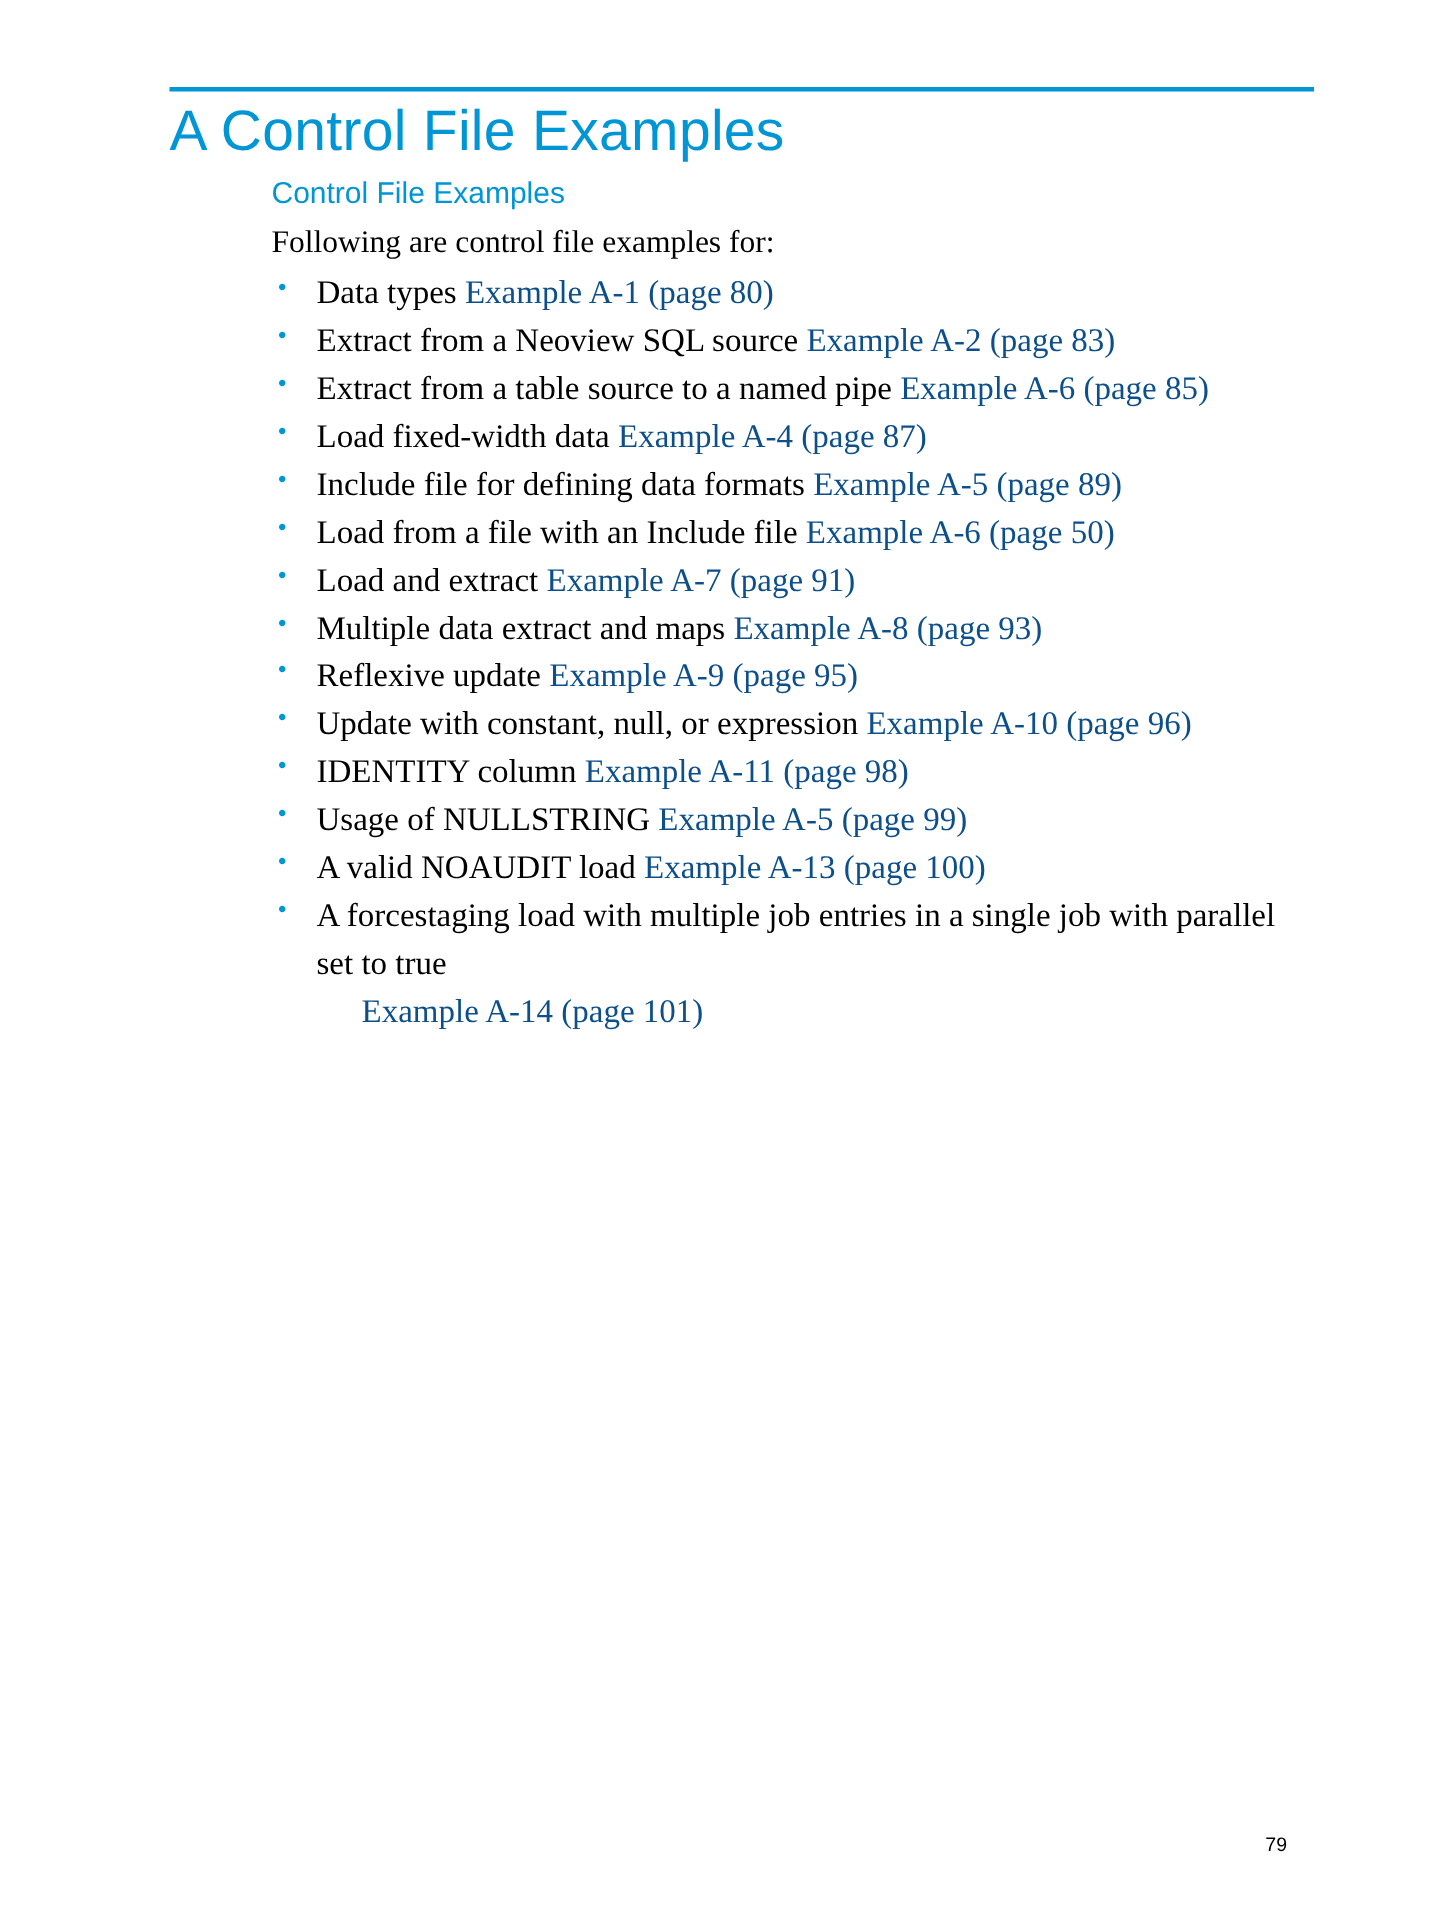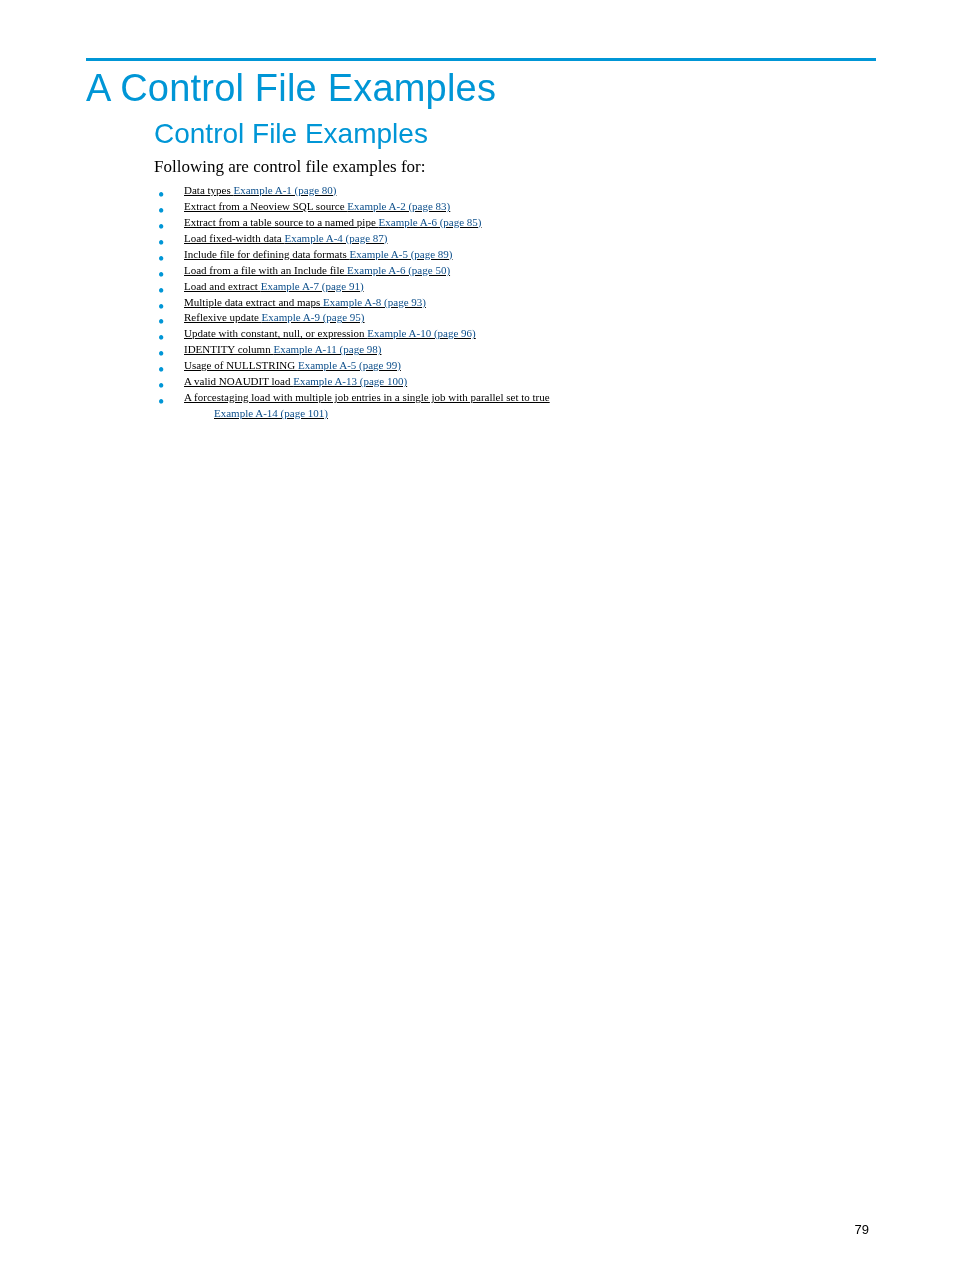--- a/index.html
+++ b/index.html
@@ -9,77 +9,76 @@
     width: 954px;
   }
   .page {
     width: 954px;
     height: 1271px;
     position: relative;
     background: #ffffff;
     font-family: "Palatino Linotype", "Book Antiqua", Palatino, Georgia, serif;
     color: #000000;
     box-sizing: border-box;
-    padding: 58px 78px 40px 86px;
+    padding: 58px 78px 40px 113px;
   }
   .rule {
     border: none;
     border-top: 3px solid #0096d6;
     margin: 0 0 2px 0;
   }
   h1.chapterTitle {
     font-family: "Trebuchet MS", "Segoe UI", Arial, sans-serif;
     font-weight: 300;
     font-size: 38px;
     color: #0096d6;
     margin: 6px 0 8px 0;
     letter-spacing: 0.2px;
   }
   h2.sectionTitle {
     font-family: "Trebuchet MS", "Segoe UI", Arial, sans-serif;
     font-weight: 400;
-    font-size: 28px;
+    font-size: 20px;
     color: #0096d6;
     margin: 6px 0 6px 68px;
   }
   p.intro {
     margin: 4px 0 4px 68px;
-    font-size: 17px;
+    font-size: 21px;
     line-height: 1.35;
   }
   ul.bullets {
     list-style: none;
     margin: 0 0 0 68px;
     padding: 0;
   }
   ul.bullets > li {
     position: relative;
     padding-left: 30px;
     margin: 0;
-    font-size: 11px;
+    font-size: 22px;
     line-height: 1.45;
-    text-decoration: underline;
   }
   ul.bullets > li::before {
     content: "•";
     position: absolute;
     left: 4px;
     top: 0;
     color: #0096d6;
     font-size: 18px;
     line-height: 1.4;
   }
   a.linkish {
     color: #0d4f8b;
     text-decoration: none;
   }
   .pageNum {
     position: absolute;
     bottom: 34px;
-    right: 85px;
+    right: 96px;
     font-family: Arial, sans-serif;
     font-size: 13px;
     color: #000;
     text-align: right;
   }
   .continuation {
     display: block;
     padding-left: 30px;
   }
 </style>

